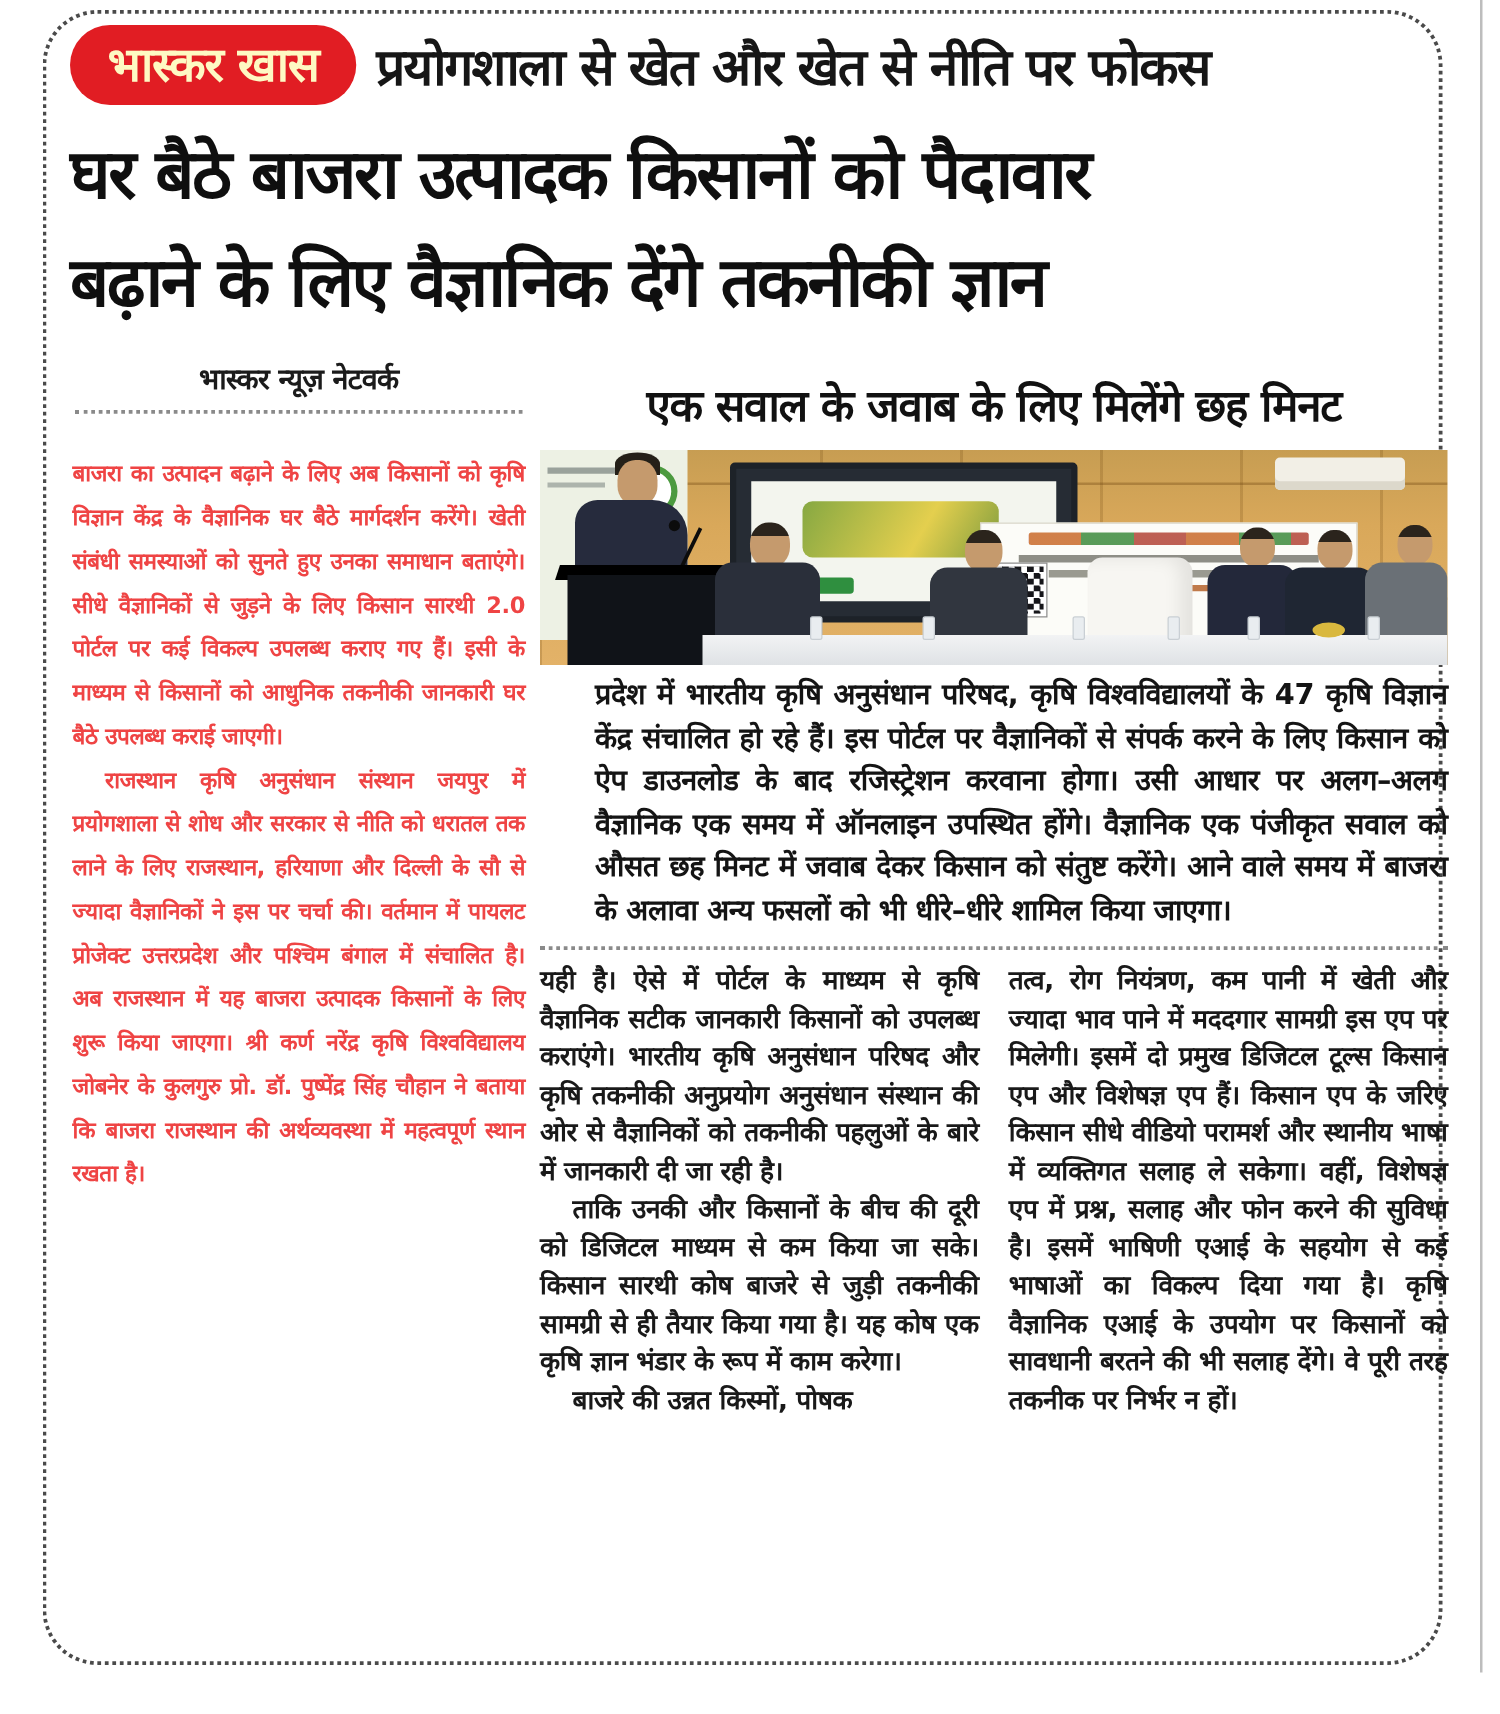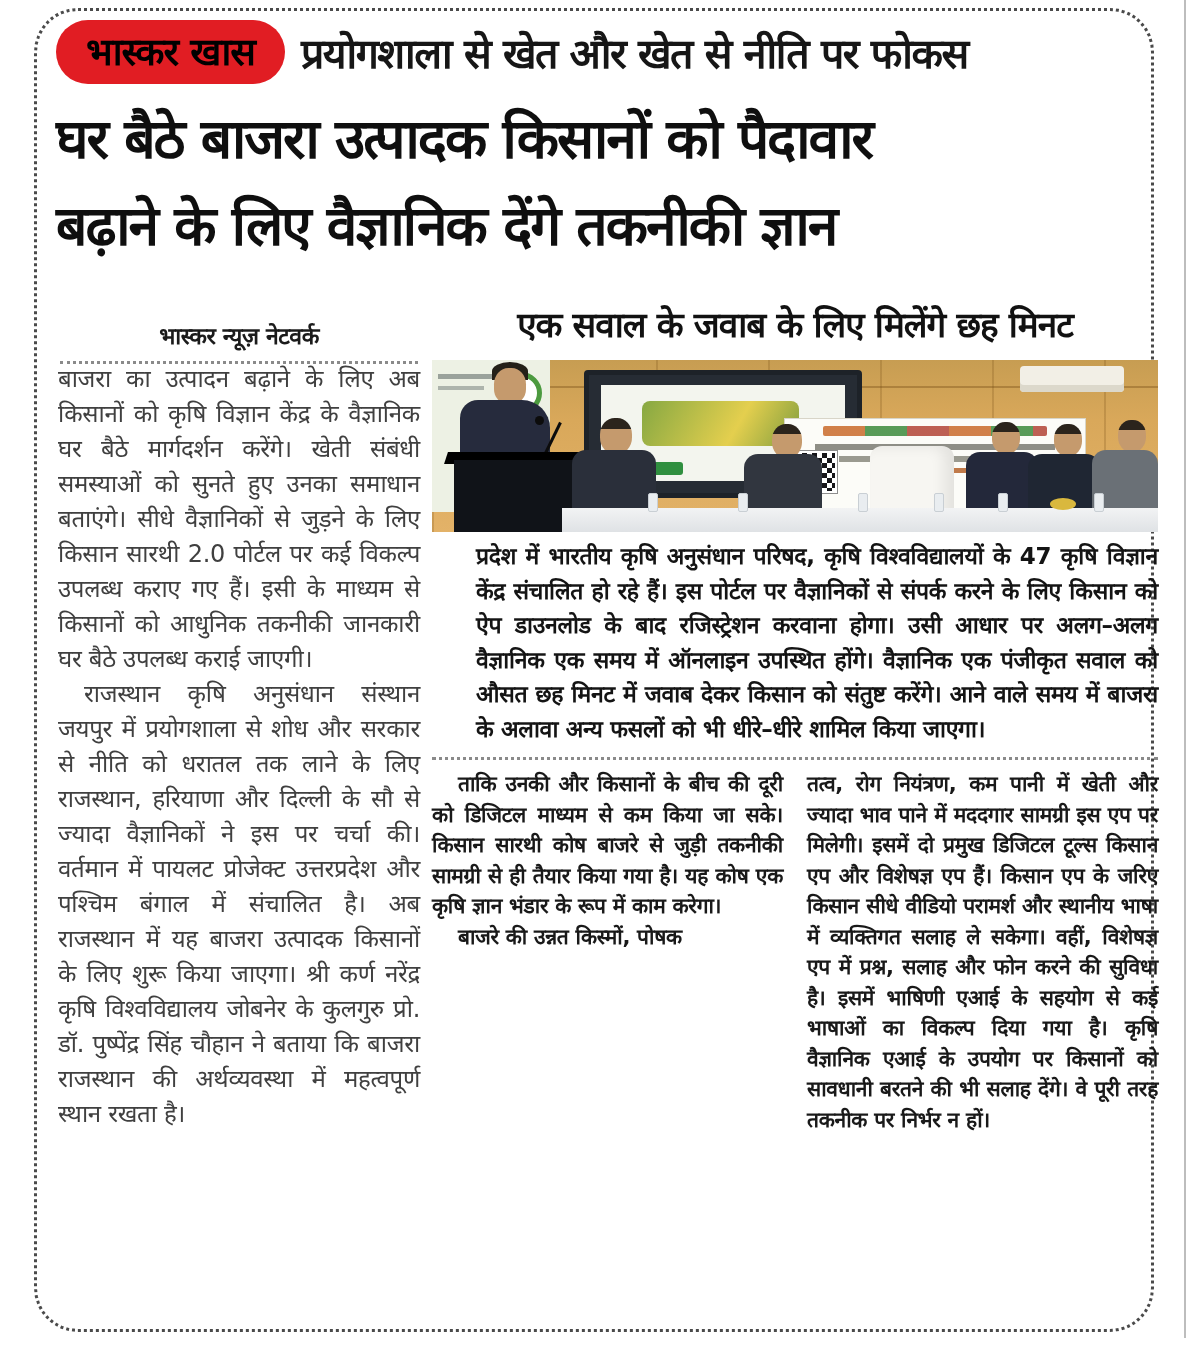--- a/index.html
+++ b/index.html
@@ -10,34 +10,34 @@
   }
   
   .outer-rule{position:absolute;left:1184px;top:0;width:2px;height:1338px;background:#bdbdbd;}
 
   
   .clip{position:absolute;left:34px;top:8px;width:1120px;height:1324px;
     border:3px dotted #4a4a4a;border-radius:44px;box-sizing:border-box;}
 
   
   .masthead{position:absolute;left:56px;top:20px;display:flex;align-items:center;}
-  .badge{background:#e11d23;color:#000000;border-radius:36px;padding:4px 30px 8px 30px;
+  .badge{background:#e11d23;color:#fef9c3;border-radius:36px;padding:4px 30px 8px 30px;
     font-size:38px;font-weight:bold;letter-spacing:-1px;white-space:nowrap;}
   .kicker{font-size:41px;font-weight:bold;color:#161616;margin-left:16px;letter-spacing:-1.5px;white-space:nowrap;}
 
   
   .headline{position:absolute;left:56px;top:96px;width:1084px;font-size:55px;line-height:87px;
     font-weight:bold;color:#0f0f0f;letter-spacing:-2px;}
 
   
-  .byline-wrap{position:absolute;left:60px;top:319px;width:358px;text-align:center;}
+  .byline-wrap{position:absolute;left:60px;top:286px;width:358px;text-align:center;}
   .byline{font-size:23px;font-weight:bold;letter-spacing:-0.5px;}
   .byline-rule{border-bottom:3px dotted #8a8a8a;margin-top:10px;}
-  .col-left{position:absolute;left:58px;top:362px;width:362px;font-size:24px;line-height:35px;
-    font-weight:normal;text-align:justify;color:#404040;letter-spacing:-0.3px;}
+  .col-left{position:absolute;left:58px;top:362px;width:362px;font-size:18px;line-height:35px;
+    font-weight:bold;text-align:justify;color:#ef4444;letter-spacing:-0.3px;}
   .col-left p,.col p,.caption p{margin:0;}
   .indent{text-indent:26px;}
 
   
   .right-sec{position:absolute;left:432px;top:300px;width:726px;}
   .subhead{text-align:center;font-size:35px;font-weight:bold;letter-spacing:-1px;color:#111;}
   .caption{margin-top:7px;font-size:23px;line-height:34.5px;font-weight:bold;text-align:justify;color:#141414;letter-spacing:-0.3px;margin-left:44px;}
   .divider{border-top:3px dotted #8a8a8a;margin:11px 0 9px 0;}
   .cols{display:flex;gap:24px;}
   .col{width:351px;font-size:21px;line-height:30.5px;font-weight:bold;text-align:justify;color:#191919;letter-spacing:-0.3px;}
@@ -178,20 +178,21 @@
   </div>
 
   <div class="caption">
     <p>प्रदेश में भारतीय कृषि अनुसंधान परिषद, कृषि विश्वविद्यालयों के 47 कृषि विज्ञान केंद्र संचालित हो रहे हैं। इस पोर्टल पर वैज्ञानिकों से संपर्क करने के लिए किसान को ऐप डाउनलोड के बाद रजिस्ट्रेशन करवाना होगा। उसी आधार पर अलग–अलग वैज्ञानिक एक समय में ऑनलाइन उपस्थित होंगे। वैज्ञानिक एक पंजीकृत सवाल को औसत छह मिनट में जवाब देकर किसान को संतुष्ट करेंगे। आने वाले समय में बाजरा के अलावा अन्य फसलों को भी धीरे–धीरे शामिल किया जाएगा।</p>
   </div>
 
   <div class="divider"></div>
 
   <div class="cols">
     <div class="col">
+      <p>यही है। ऐसे में पोर्टल के माध्यम से कृषि वैज्ञानिक सटीक जानकारी किसानों को उपलब्ध कराएंगे। भारतीय कृषि अनुसंधान परिषद और कृषि तकनीकी अनुप्रयोग अनुसंधान संस्थान की ओर से वैज्ञानिकों को तकनीकी पहलुओं के बारे में जानकारी दी जा रही है।</p>
       <p class="indent">ताकि उनकी और किसानों के बीच की दूरी को डिजिटल माध्यम से कम किया जा सके। किसान सारथी कोष बाजरे से जुड़ी तकनीकी सामग्री से ही तैयार किया गया है। यह कोष एक कृषि ज्ञान भंडार के रूप में काम करेगा।</p>
       <p class="indent">बाजरे की उन्नत किस्मों, पोषक</p>
     </div>
     <div class="col">
       <p>तत्व, रोग नियंत्रण, कम पानी में खेती और ज्यादा भाव पाने में मददगार सामग्री इस एप पर मिलेगी। इसमें दो प्रमुख डिजिटल टूल्स किसान एप और विशेषज्ञ एप हैं। किसान एप के जरिए किसान सीधे वीडियो परामर्श और स्थानीय भाषा में व्यक्तिगत सलाह ले सकेगा। वहीं, विशेषज्ञ एप में प्रश्न, सलाह और फोन करने की सुविधा है। इसमें भाषिणी एआई के सहयोग से कई भाषाओं का विकल्प दिया गया है। कृषि वैज्ञानिक एआई के उपयोग पर किसानों को सावधानी बरतने की भी सलाह देंगे। वे पूरी तरह तकनीक पर निर्भर न हों।</p>
     </div>
   </div>
 </div>
 
 </body></html>

